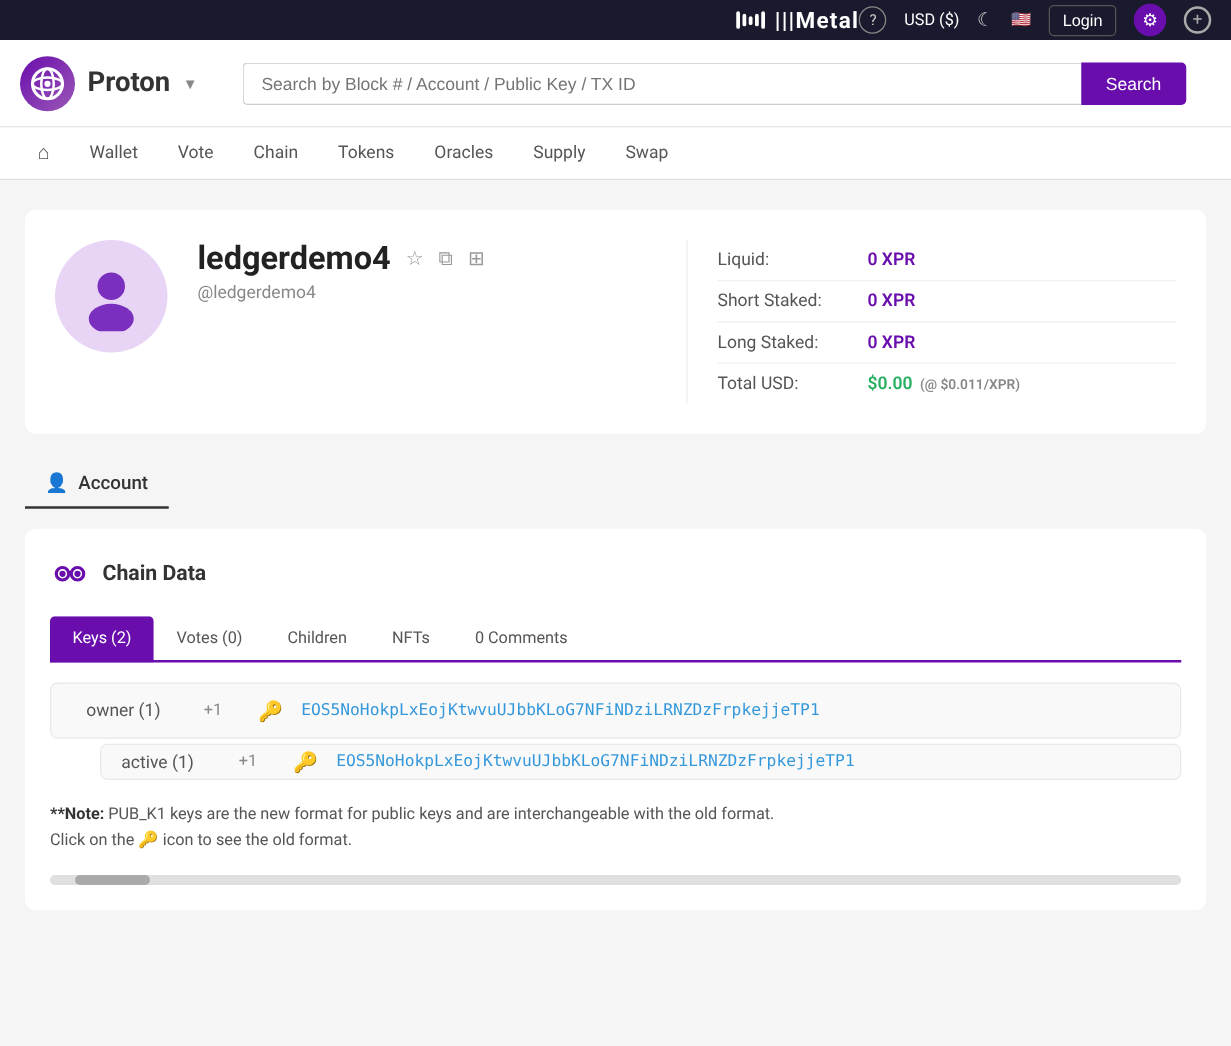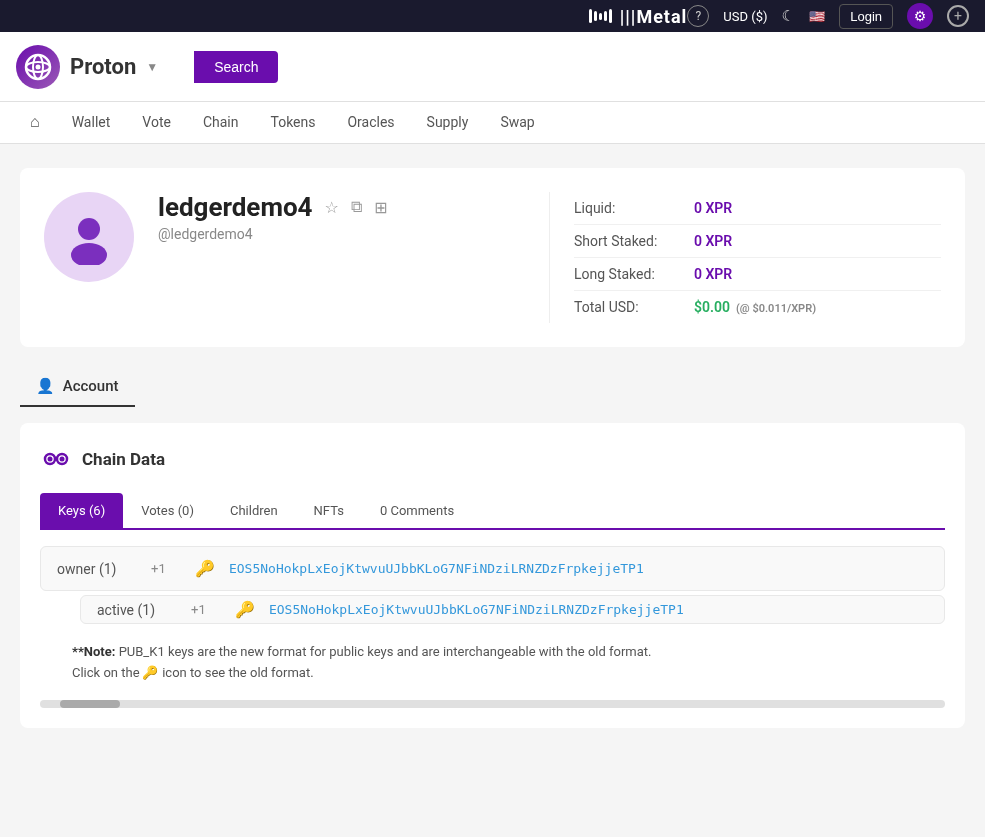--- a/index.html
+++ b/index.html
@@ -58,29 +58,29 @@
     .card-title { display: flex; align-items: center; gap: 10px; font-size: 17px; font-weight: bold; color: #333; margin-bottom: 18px; }
     .chain-icon { width: 32px; height: 32px; }
 
     
     .inner-tabs { display: flex; gap: 0; margin-bottom: 0; border-bottom: 2px solid #6a0dad; }
     .inner-tab { padding: 10px 18px; cursor: pointer; font-size: 13px; color: #555; border-bottom: 2px solid transparent; margin-bottom: -2px; }
     .inner-tab.active { background: #6a0dad; color: white; border-radius: 4px 4px 0 0; }
 
     
     .keys-section { margin-top: 16px; }
-    .key-row-outer { background: #f9f9f9; border: 1px solid #e8e8e8; border-radius: 6px; padding: 12px 16px; margin-bottom: 4px; display: flex; align-items: center; gap: 14px; }
+    .key-row-outer { background: #f9f9f9; border: 1px solid #e8e8e8; border-radius: 6px; padding: 12px 28px; margin-bottom: 4px; display: flex; align-items: center; gap: 14px; }
     .key-row-inner { background: #f9f9f9; border: 1px solid #e8e8e8; border-radius: 6px; padding: 4px 16px; margin-bottom: 4px; margin-left: 40px; display: flex; align-items: center; gap: 14px; }
     .key-label { color: #555; font-size: 14px; min-width: 80px; }
     .key-threshold { color: #888; font-size: 13px; min-width: 30px; }
     .key-icon { color: #555; font-size: 16px; }
     .key-value { color: #3498db; font-size: 13px; font-family: monospace; cursor: pointer; }
 
     
-    .note-section { margin-top: 18px; font-size: 13px; color: #555; line-height: 1.6; margin-left: 32px; }
+    .note-section { margin-top: 18px; font-size: 13px; color: #555; line-height: 1.6; }
     .note-section strong { color: #333; }
 
     
     .scrollbar-hint { height: 8px; background: #e0e0e0; border-radius: 4px; margin-top: 16px; position: relative; }
     .scrollbar-thumb { height: 8px; width: 60px; background: #aaa; border-radius: 4px; position: absolute; left: 20px; }
 
     
     .dropdown-arrow { font-size: 12px; color: #888; cursor: pointer; }
 
     
@@ -125,20 +125,21 @@
         <circle cx="14" cy="14" r="12" stroke="white" stroke-width="2.5" fill="none"></circle>
         <ellipse cx="14" cy="14" rx="5" ry="12" stroke="white" stroke-width="2" fill="none"></ellipse>
         <ellipse cx="14" cy="14" rx="12" ry="5" stroke="white" stroke-width="2" fill="none"></ellipse>
         <circle cx="14" cy="14" r="2.5" fill="white"></circle>
       </svg>
     </div>
     <span class="brand-name">Proton</span>
     <span class="dropdown-arrow">▼</span>
   </div>
   <div class="search-area">
+    <input class="search-input" type="text" placeholder="Search by Block # / Account / Public Key / TX ID" style="">
     <button class="search-btn">Search</button>
   </div>
 </div>
 
 <div class="navbar">
   <span class="nav-item nav-home">⌂</span>
   <span class="nav-item">Wallet</span>
   <span class="nav-item">Vote</span>
   <span class="nav-item">Chain</span>
   <span class="nav-item">Tokens</span>
@@ -202,21 +203,21 @@
         <circle cx="10" cy="16" r="5" fill="none" stroke="#6a0dad" stroke-width="2.5"></circle>
         <circle cx="22" cy="16" r="5" fill="none" stroke="#6a0dad" stroke-width="2.5"></circle>
         <line x1="15" y1="16" x2="17" y2="16" stroke="#6a0dad" stroke-width="2.5"></line>
         <circle cx="10" cy="16" r="2.5" fill="#6a0dad"></circle>
         <circle cx="22" cy="16" r="2.5" fill="#6a0dad"></circle>
       </svg>
       <span>Chain Data</span>
     </div>
 
     <div class="inner-tabs">
-      <div class="inner-tab active">Keys (6)</div>
+      <div class="inner-tab active">Keys (2)</div>
       <div class="inner-tab">Votes (0)</div>
       <div class="inner-tab">Children</div>
       <div class="inner-tab">NFTs</div>
       <div class="inner-tab">0 Comments</div>
     </div>
 
     <div class="keys-section">
 
       <div class="key-row-outer">
         <span class="key-label">owner (1)</span>

